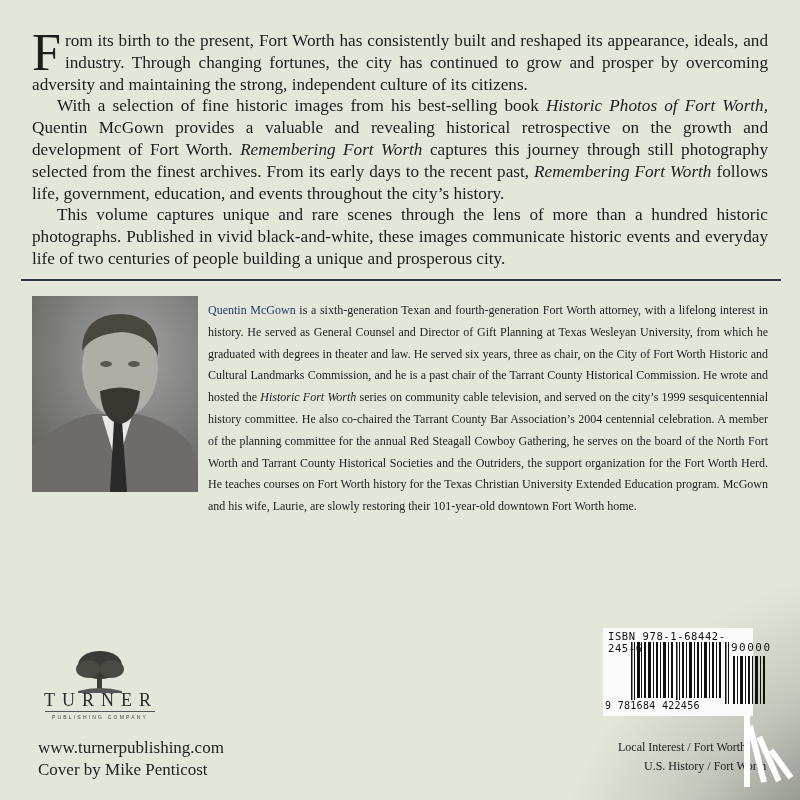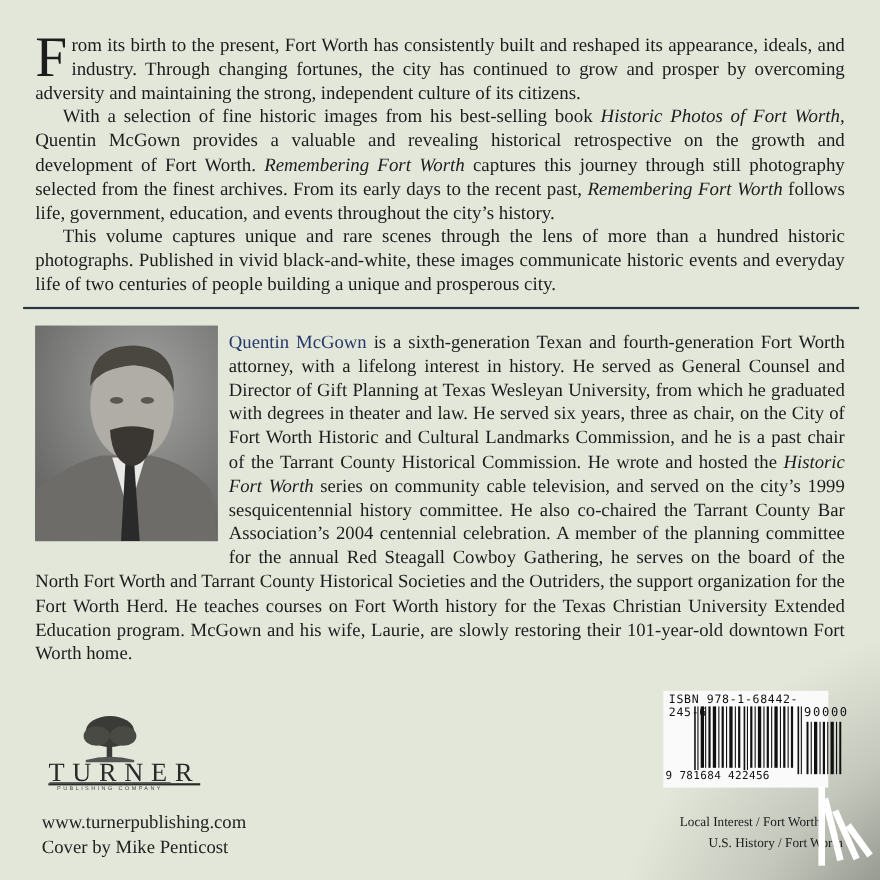--- a/index.html
+++ b/index.html
@@ -26,32 +26,31 @@
     }
     .blurb i { font-style: italic; }
     .rule-full { position: absolute; left: 21px; top: 279px; width: 480px; height: 2px; background: #2b3542; }
     .photo {
       position: absolute; left: 32px; top: 296px; width: 166px; height: 196px;
       background: radial-gradient(ellipse at 60% 30%, #9a9a98 0%, #7c7c7a 50%, #5e5e5c 100%);
       overflow: hidden;
     }
     .bio {
       position: absolute; left: 32px; top: 300px; width: 736px;
-      font-size: 17px; line-height: 21.8px; text-align: justify;
+      font-size: 12px; line-height: 21.8px; text-align: justify;
     }
     .bio .floatbox { float: left; width: 176px; height: 216px; }
     .bio .author { color: #25396a; }
     .logo {
       position: absolute; left: 40px; top: 645px; width: 120px; height: 70px;
     }
     .turner-word {
       position: absolute; left: 44px; top: 690px; width: 112px;
-      font-size: 24px; letter-spacing: 7px; color: #2a2a2a; text-align: right;
+      font-size: 18px; letter-spacing: 7px; color: #2a2a2a; text-align: right;
       font-family: "Liberation Serif", serif;
-      text-decoration: underline;
     }
     .turner-rule { position: absolute; left: 45px; top: 711px; width: 110px; height: 1px; background: #555; }
     .turner-sub {
       position: absolute; left: 44px; top: 714px; width: 112px;
       font-size: 5px; letter-spacing: 2.2px; color: #444; text-align: center;
       font-family: "Liberation Sans", sans-serif;
     }
     .small-text {
       position: absolute; left: 38px; font-size: 17px; color: #222;
       font-family: "Liberation Serif", serif;

